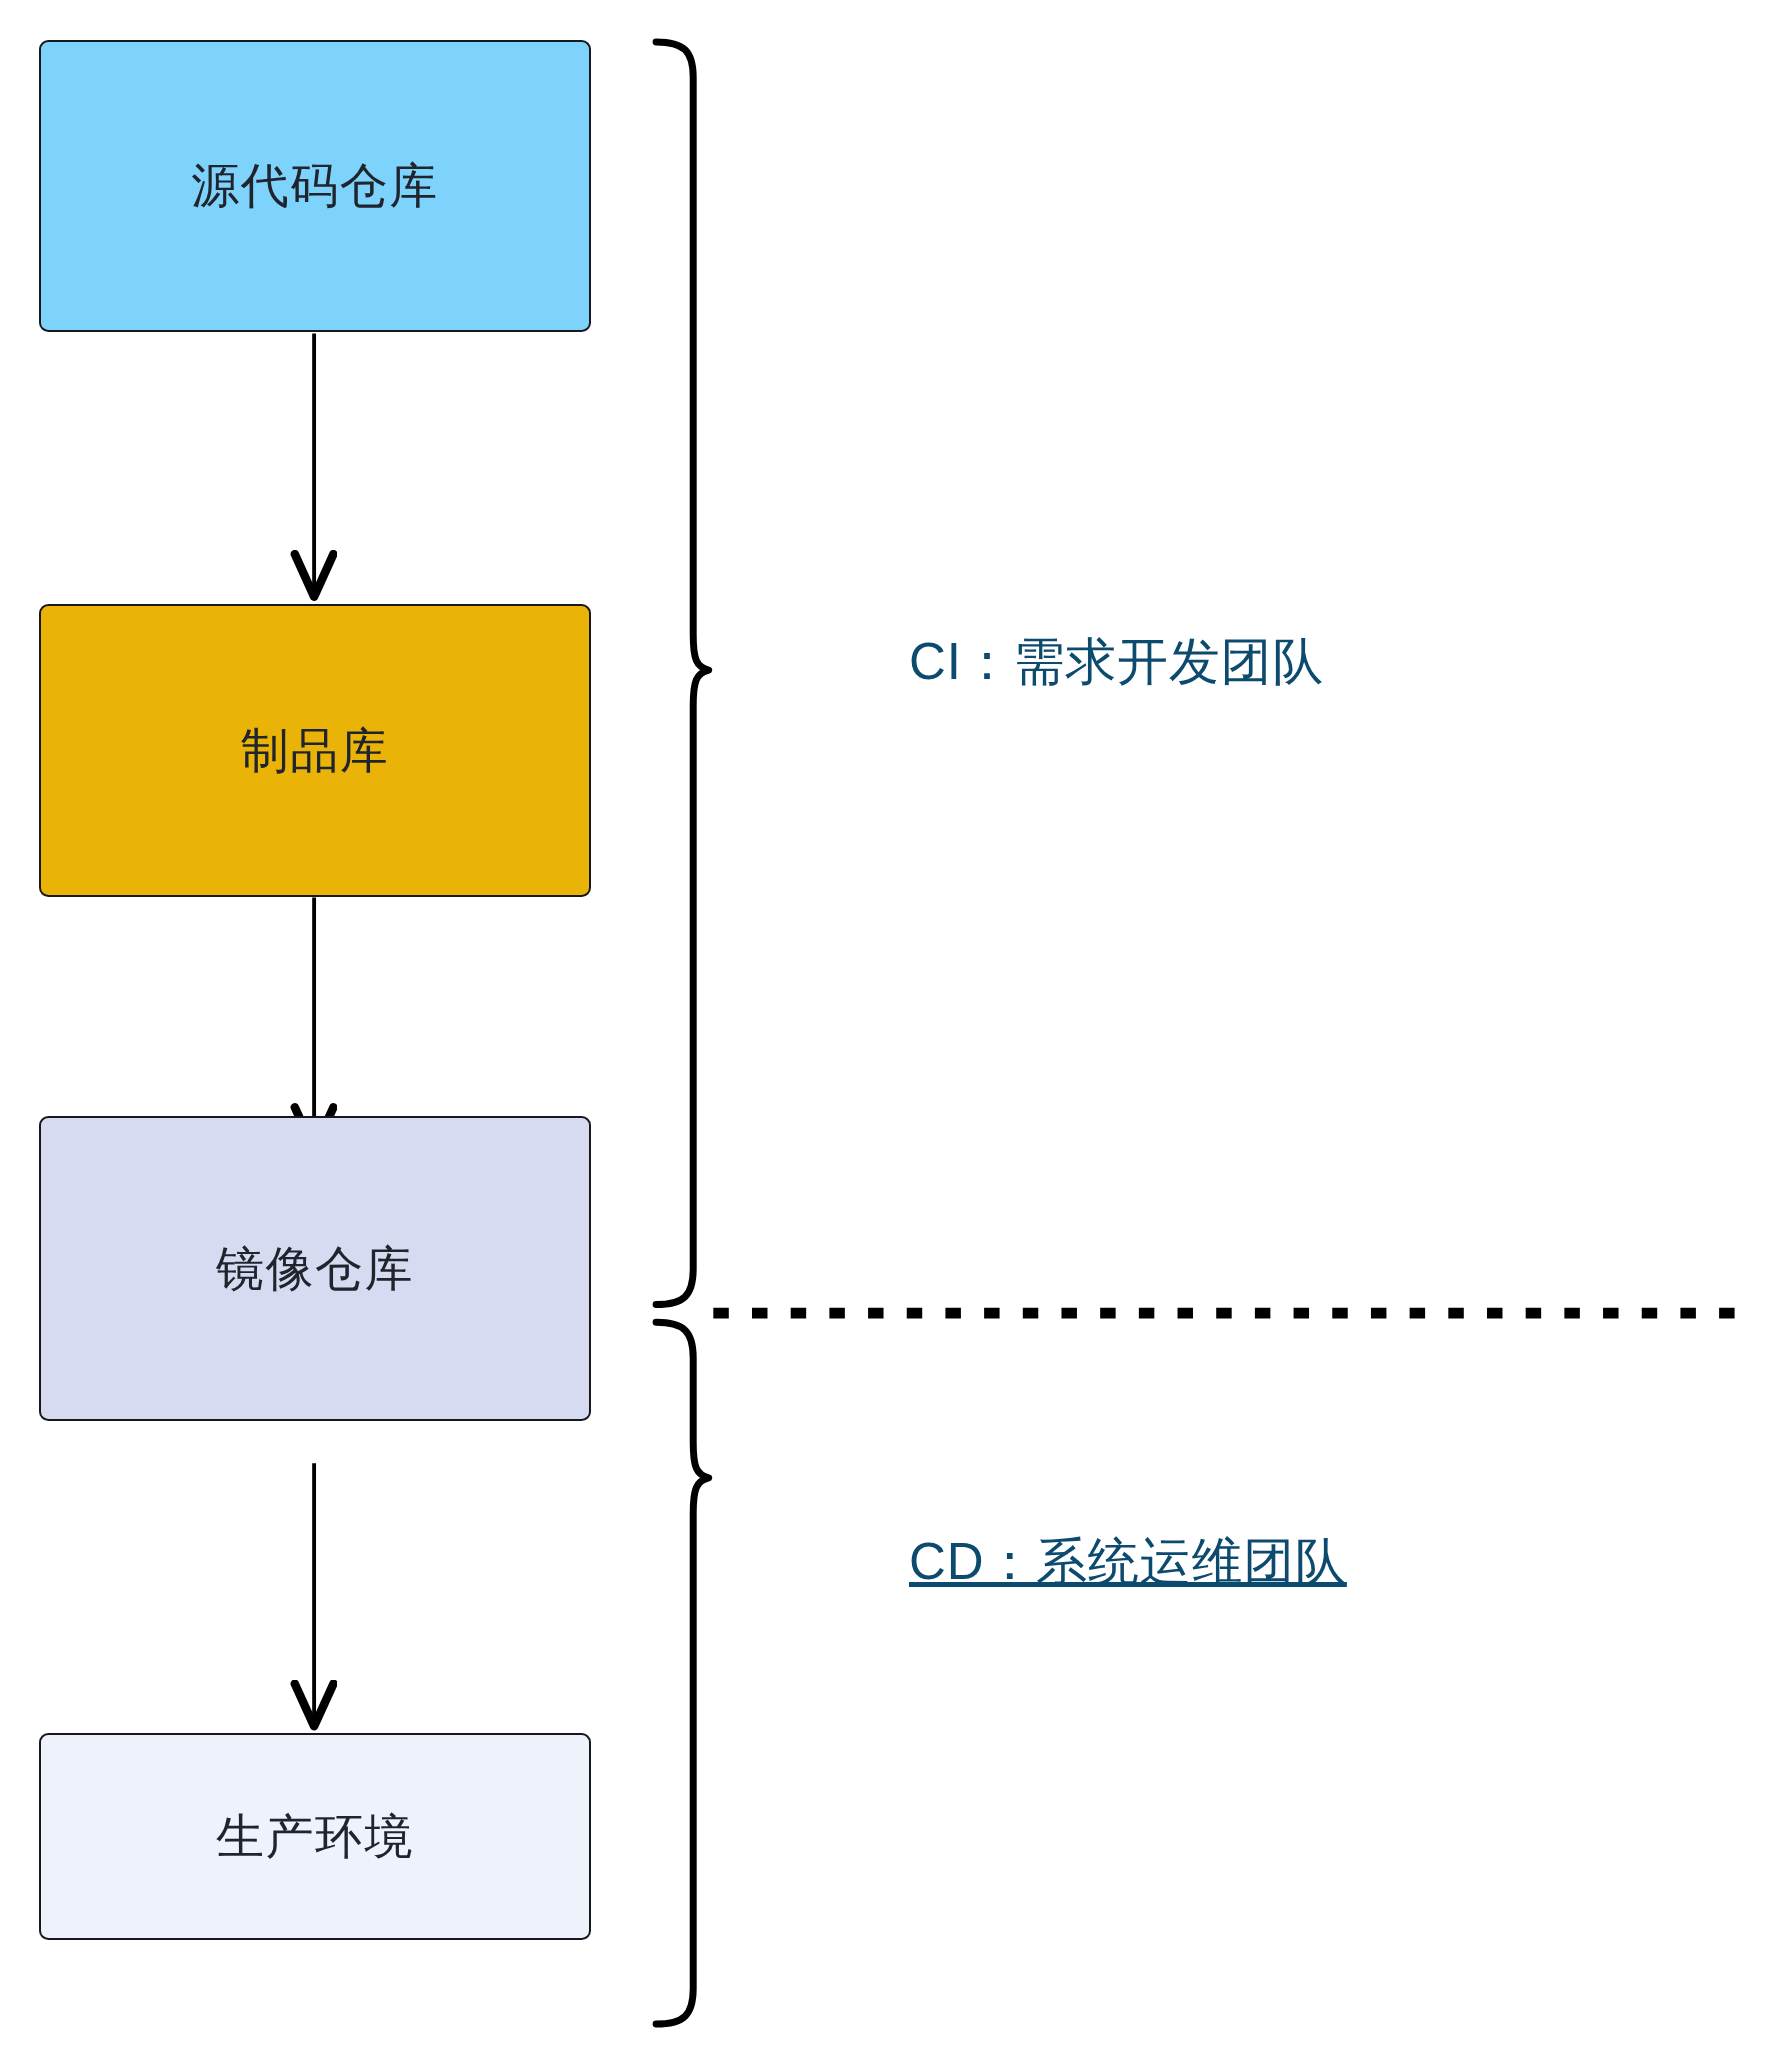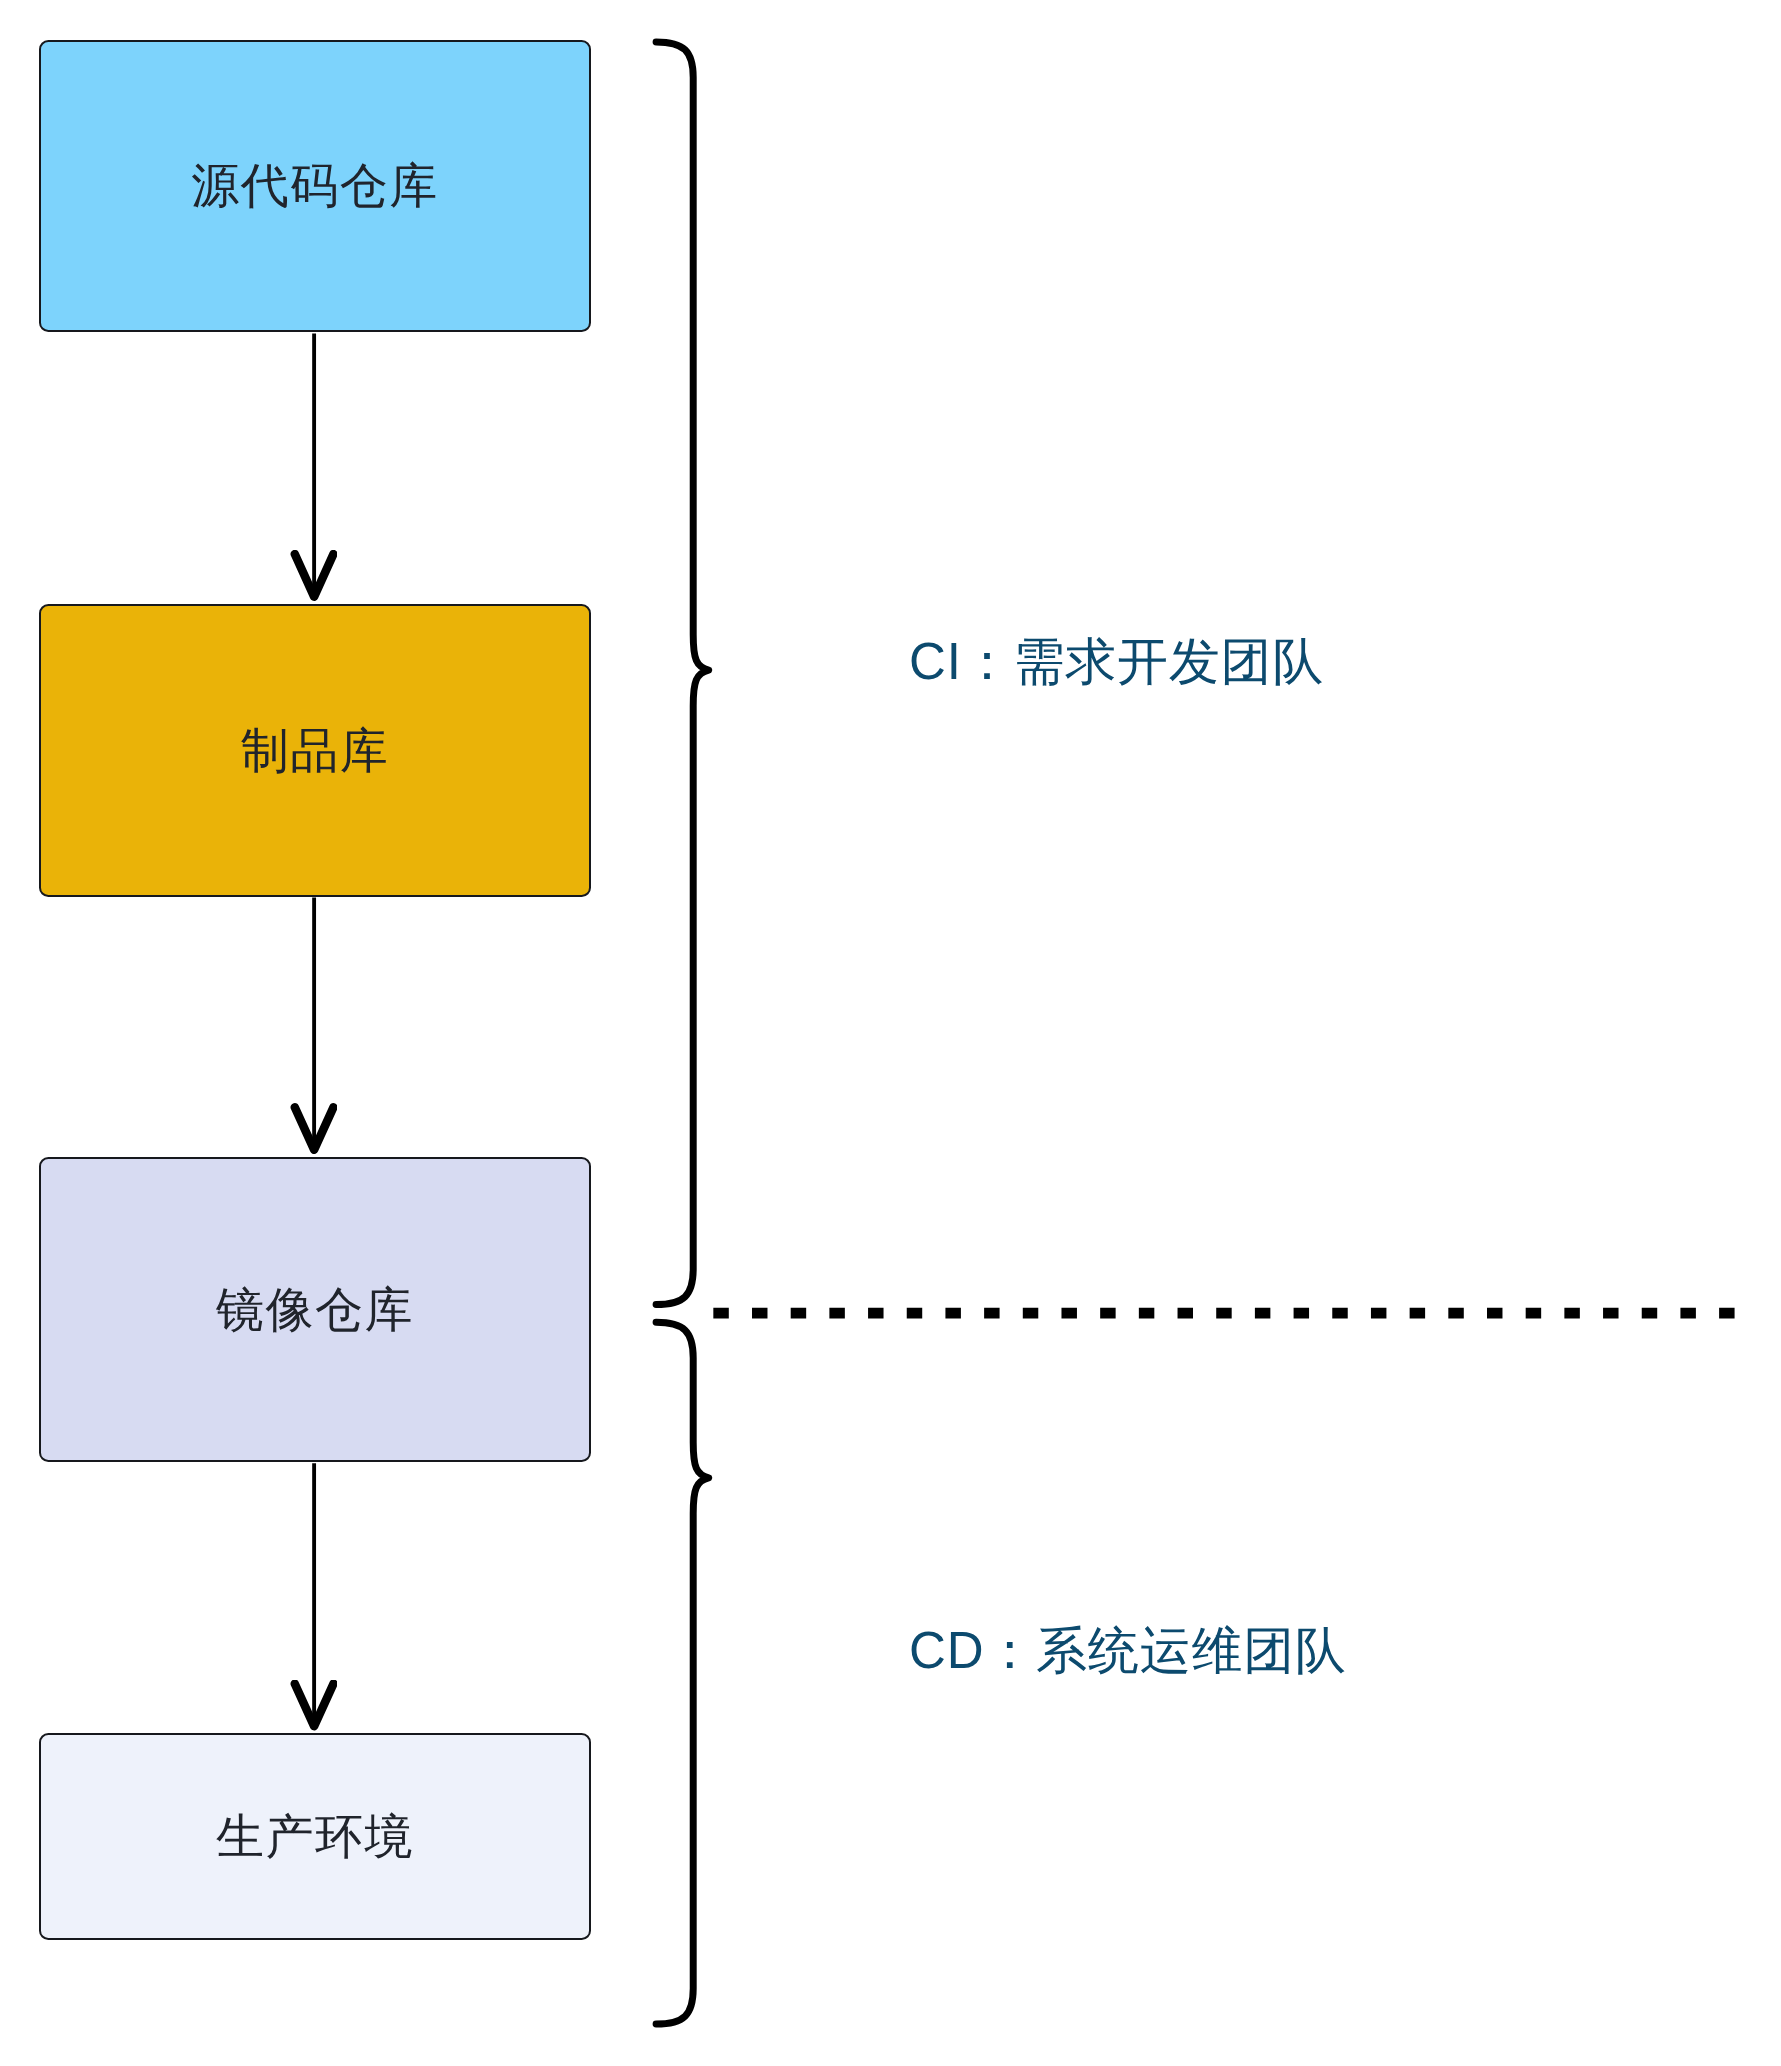--- a/index.html
+++ b/index.html
@@ -32,32 +32,32 @@
   .node-label {
     font-size: 48px;
     color: #20242c;
     letter-spacing: 1.5px;
     line-height: 1.2;
     white-space: nowrap;
     font-weight: 400;
   }
   #node-source   { left: 39px;  top: 40px;   width: 552px; height: 292px; background: #7dd3fc; }
   #node-artifact { left: 39px;  top: 604px;  width: 552px; height: 293px; background: #eab308; }
-  #node-image    { left: 39px;  top: 1157px; width: 552px; height: 305px; background: #d7dbf2; }
+  #node-image    { left: 39px;  top: 1116px; width: 552px; height: 305px; background: #d7dbf2; }
   #node-prod     { left: 39px;  top: 1733px; width: 552px; height: 207px; background: #eef2fb; }
 
   .group-label {
     position: absolute;
     font-size: 51px;
     color: #0c4a6e;
     letter-spacing: 0.8px;
     white-space: nowrap;
   }
   #label-ci { left: 909px; top: 628px;  }
-  #label-cd { left: 909px; top: 1617px; }
+  #label-cd { left: 909px; top: 1528px; text-decoration: underline; }
 
   svg.overlay {
     position: absolute;
     left: 0; top: 0;
     width: 1781px;
     height: 2066px;
     pointer-events: none;
   }
 </style>
 </head>

